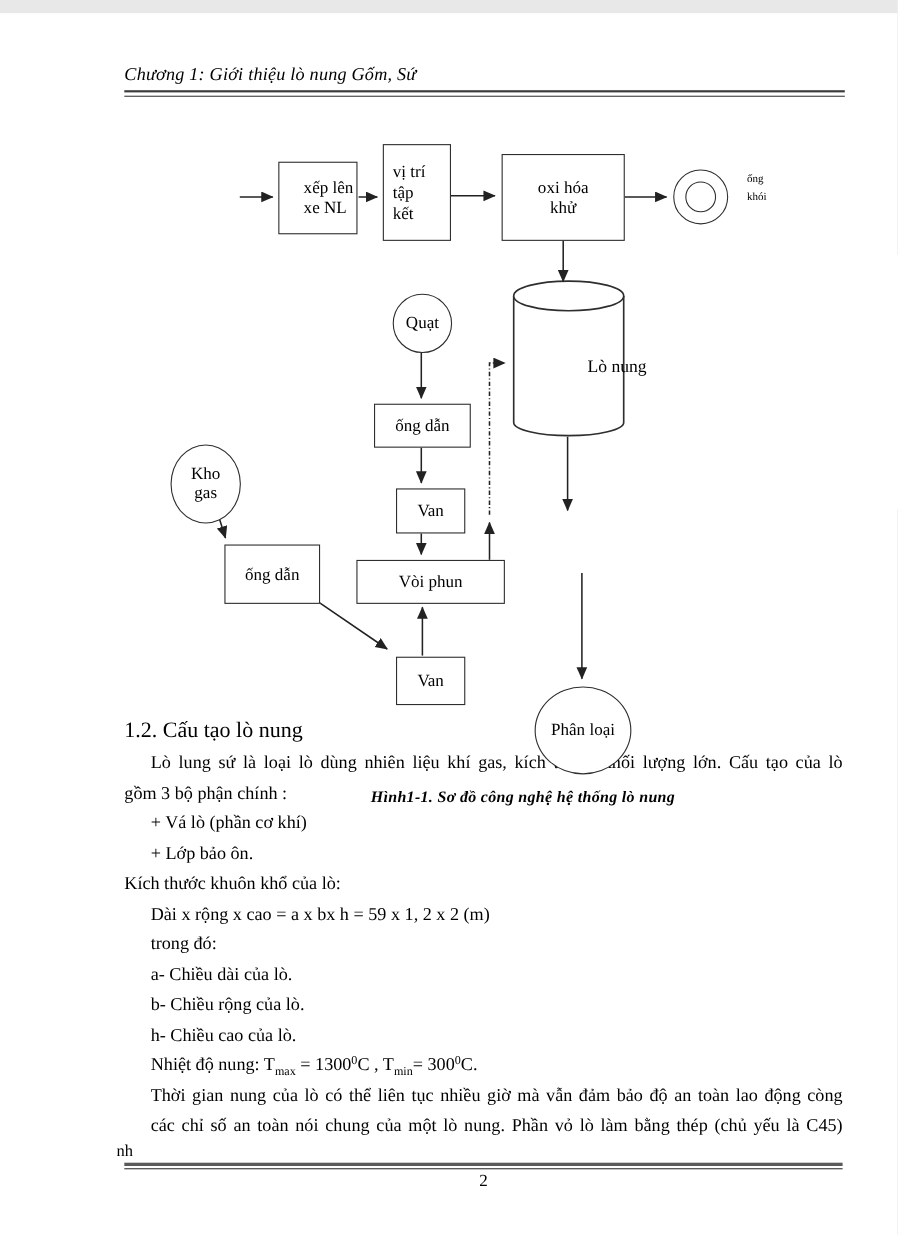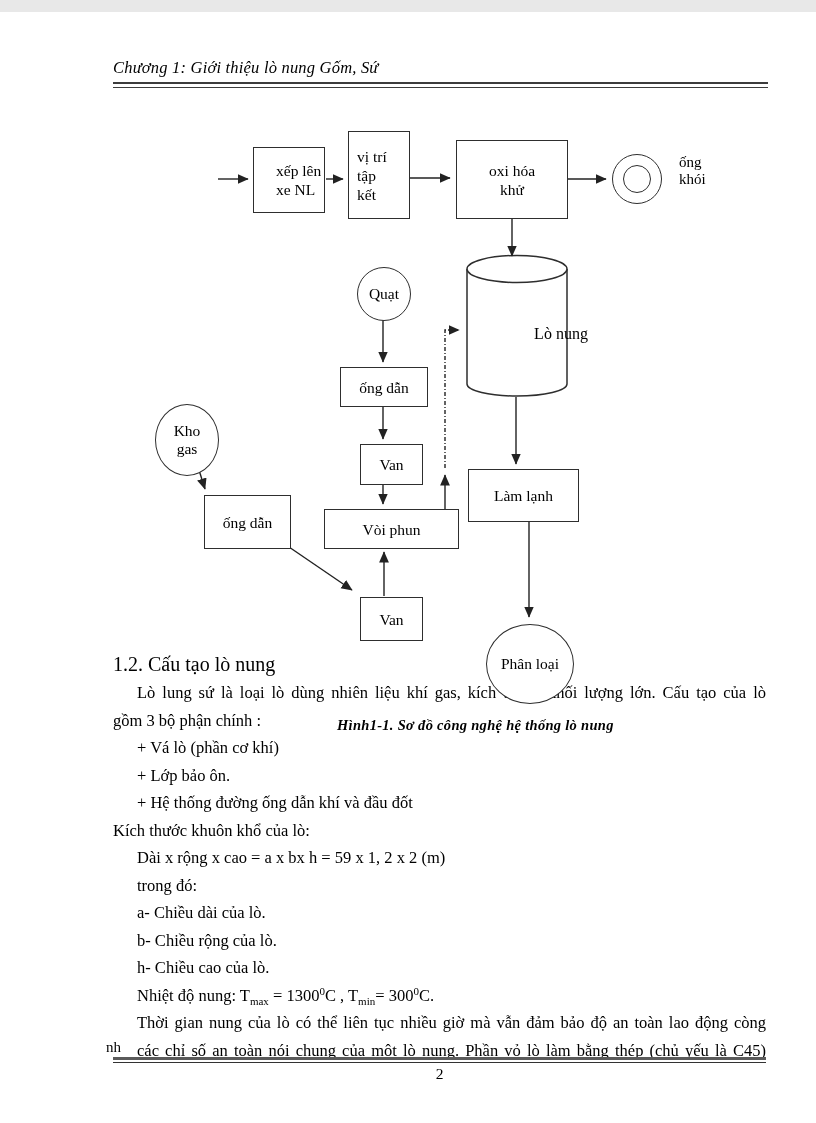--- a/index.html
+++ b/index.html
@@ -11,21 +11,21 @@
   .header-rule{position:absolute;left:113px;top:70px;width:655px;height:3px;
                border-top:2.5px solid #3c3c3c;border-bottom:1px solid #3c3c3c;}
 
   
   .dbox{position:absolute;border:1.5px solid #2e2e2e;background:#fff;z-index:3;
         display:flex;flex-direction:column;justify-content:center;align-items:center;
         font-size:15.5px;line-height:19px;text-align:center;}
   .dcircle{position:absolute;border:1.5px solid #2e2e2e;background:#fff;border-radius:50%;z-index:3;
         display:flex;flex-direction:column;justify-content:center;align-items:center;
         font-size:15.5px;line-height:18px;text-align:center;}
-  .dlabel{position:absolute;z-index:3;font-size:15px;line-height:17px;}
+  .dlabel{position:absolute;z-index:3;font-size:10px;line-height:17px;}
   svg.connectors{position:absolute;left:0;top:0;z-index:2;pointer-events:none;}
   .cyl-label{position:absolute;left:467px;top:313px;width:100px;text-align:center;
              font-size:16px;z-index:3;padding-left:44px;}
   .caption{position:absolute;left:337px;top:705px;font-size:14.5px;font-weight:bold;
            font-style:italic;z-index:3;letter-spacing:.3px;}
 
   
   .content{position:absolute;left:113px;top:637px;width:653px;z-index:1;}
   .sec-heading{font-size:20px;font-weight:normal;line-height:30px;margin:0;}
   .bl{font-size:16.5px;line-height:27.5px;white-space:nowrap;}
@@ -121,36 +121,32 @@
   <div class="dbox" style="left:204px;top:483px;width:85px;height:52px;">
     <span>ống dẫn</span>
   </div>
 
   <div class="dbox" style="left:324px;top:497px;width:133px;height:38px;">
     <span>Vòi phun</span>
   </div>
   <div class="dbox" style="left:360px;top:585px;width:61px;height:42px;">
     <span>Van</span>
   </div>
-  <div class="dbox" style="left:468px;top:457px;width:109px;height:51px;">
-    <span>Làm lạnh</span>
-  </div>
   <div class="dcircle" style="left:486px;top:612px;width:86px;height:78px;">
     <span>Phân loại</span>
   </div>
 
   <div class="caption">Hình1-1. Sơ đồ công nghệ hệ thống lò nung</div>
 
   <div class="content">
     <h2 class="sec-heading">1.2. Cấu tạo lò nung</h2>
     <div class="bl indent just">Lò lung sứ là loại lò dùng nhiên liệu khí gas, kích thước khối lượng lớn. Cấu tạo của lò</div>
     <div class="bl">gồm 3 bộ phận chính :</div>
     <div class="bl indent">+ Vá lò (phần cơ khí)</div>
     <div class="bl indent">+ Lớp bảo ôn.</div>
-    <div class="bl indent">+ Hệ thống đường ống dẫn khí và đầu đốt</div>
     <div class="bl">Kích thước khuôn khổ của lò:</div>
     <div class="bl indent">Dài x rộng x cao = a x bx h = 59 x 1, 2 x 2 (m)</div>
     <div class="bl indent">trong đó:</div>
     <div class="bl indent">a- Chiều dài của lò.</div>
     <div class="bl indent">b- Chiều rộng của lò.</div>
     <div class="bl indent">h- Chiều cao của lò.</div>
     <div class="bl indent"><span>Nhiệt độ nung: T</span><sub class="t">max</sub><span> = 1300</span><sup class="t">0</sup><span>C , T</span><sub class="t">min</sub><span>= 300</span><sup class="t">0</sup><span>C.</span></div>
     <div class="bl indent just">Thời gian nung của lò có thể liên tục nhiều giờ mà vẫn đảm bảo độ an toàn lao động còng</div>
     <div class="bl indent just">các chỉ số an toàn nói chung của một lò nung. Phần vỏ lò làm bằng thép (chủ yếu là C45)</div>
   </div>

